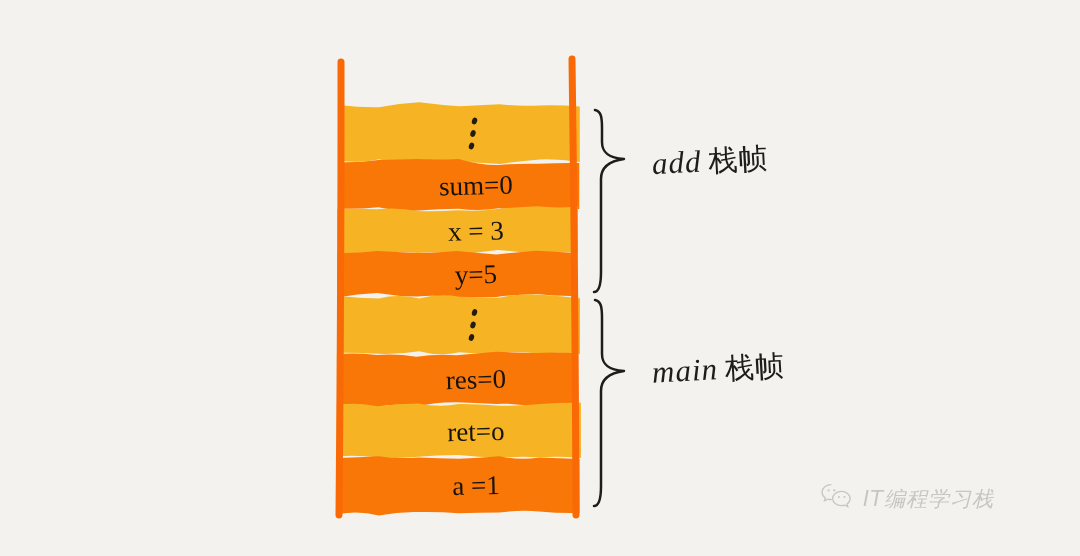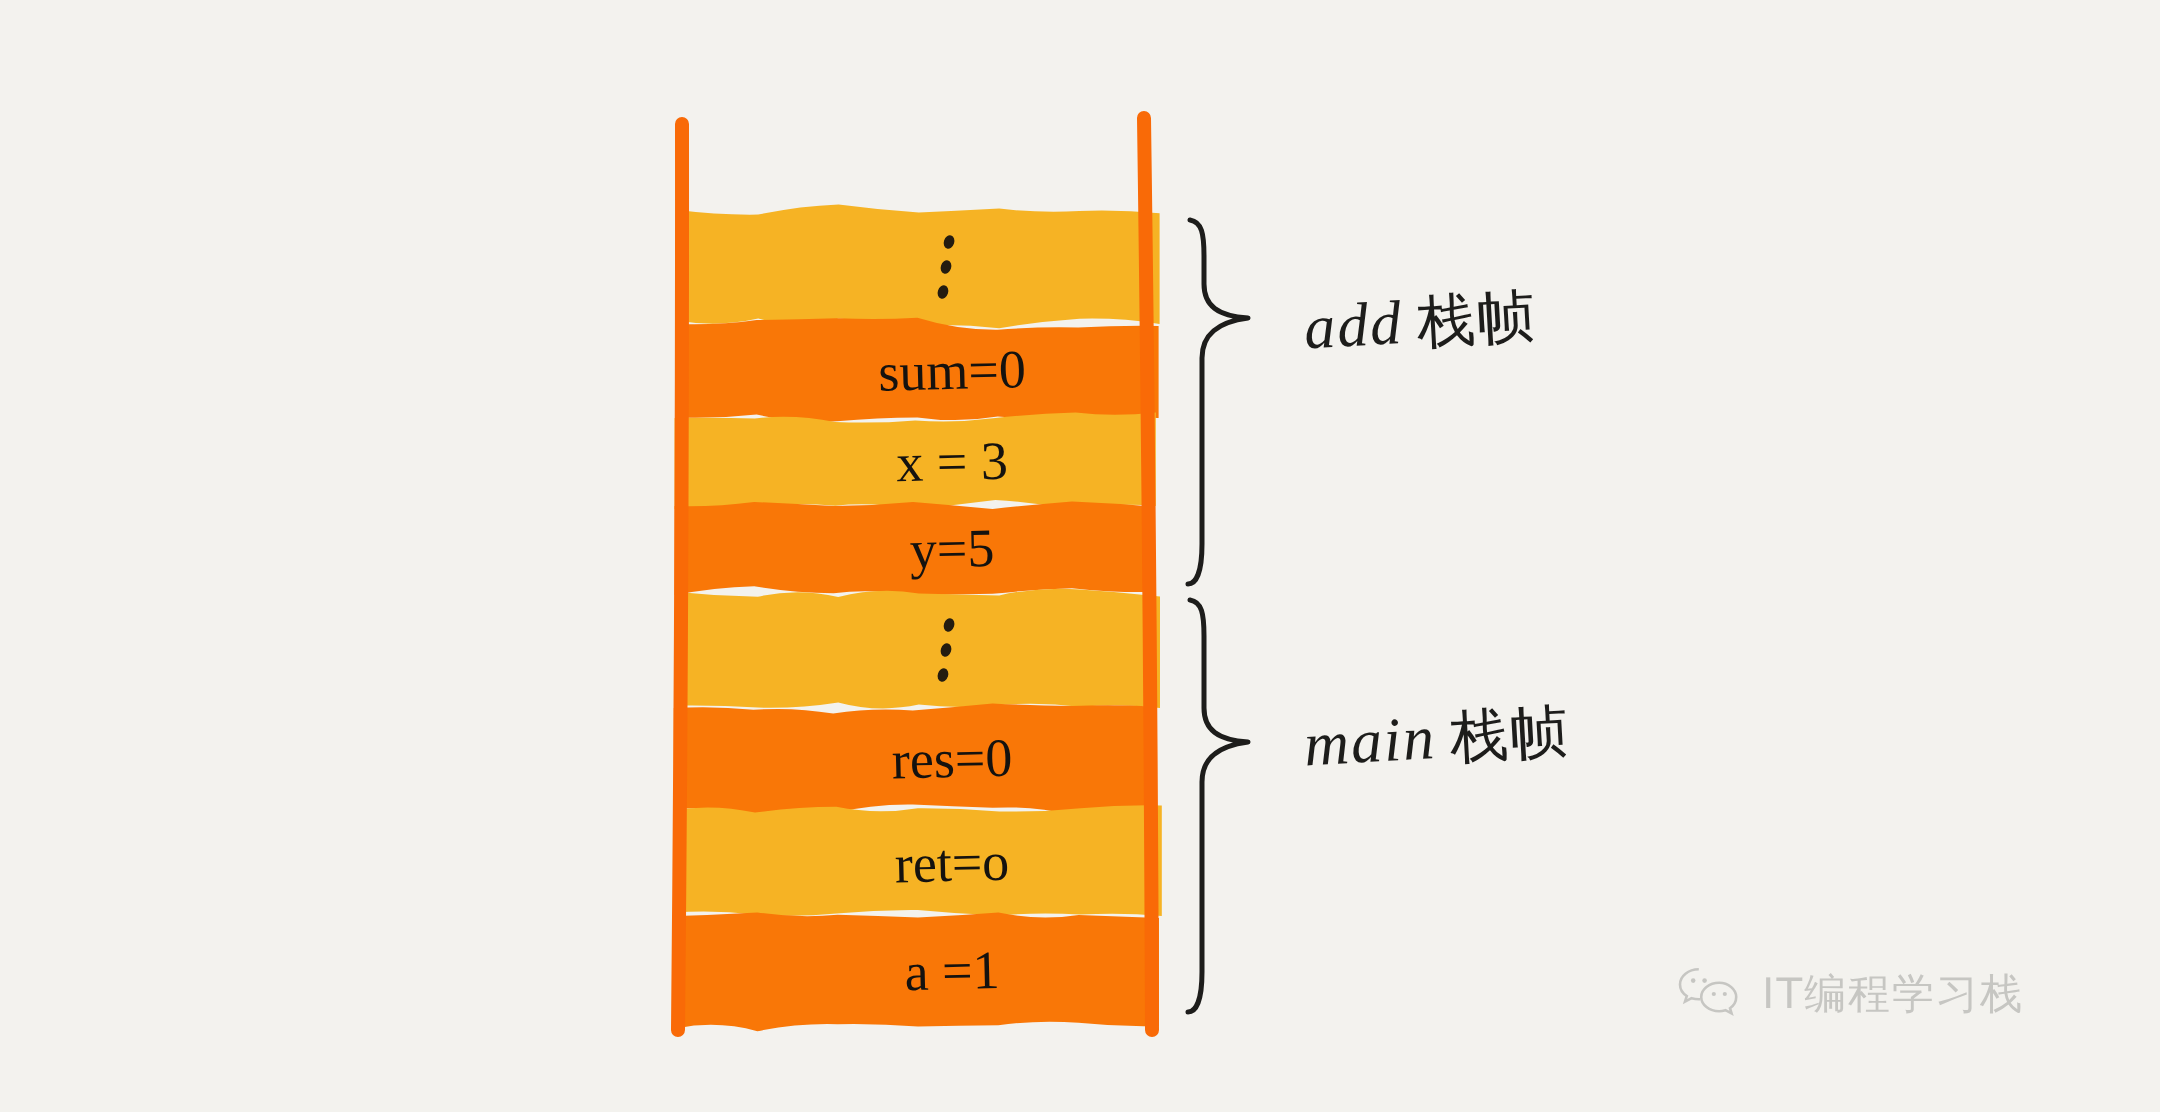--- a/index.html
+++ b/index.html
@@ -43,26 +43,27 @@
     font-style: italic;
     font-size: 31px;
     padding-right: 7px;
   }
   .lbl-cjk {
     font-family: "DejaVu Sans", sans-serif;
     font-size: 29px;
   }
   #watermark {
     position: absolute;
-    left: 838px;
+    left: 820px;
     top: 483px;
     display: flex;
-    align-items: flex-start;
+    align-items: flex-end;
     gap: 9px;
     opacity: 0.42;
+    font-style: italic;
   }
   #watermark-text {
     font-family: "DejaVu Sans", sans-serif;
     font-size: 21px;
     color: #8a8a88;
     letter-spacing: 1px;
     white-space: nowrap;
   }
 </style>
 </head>

